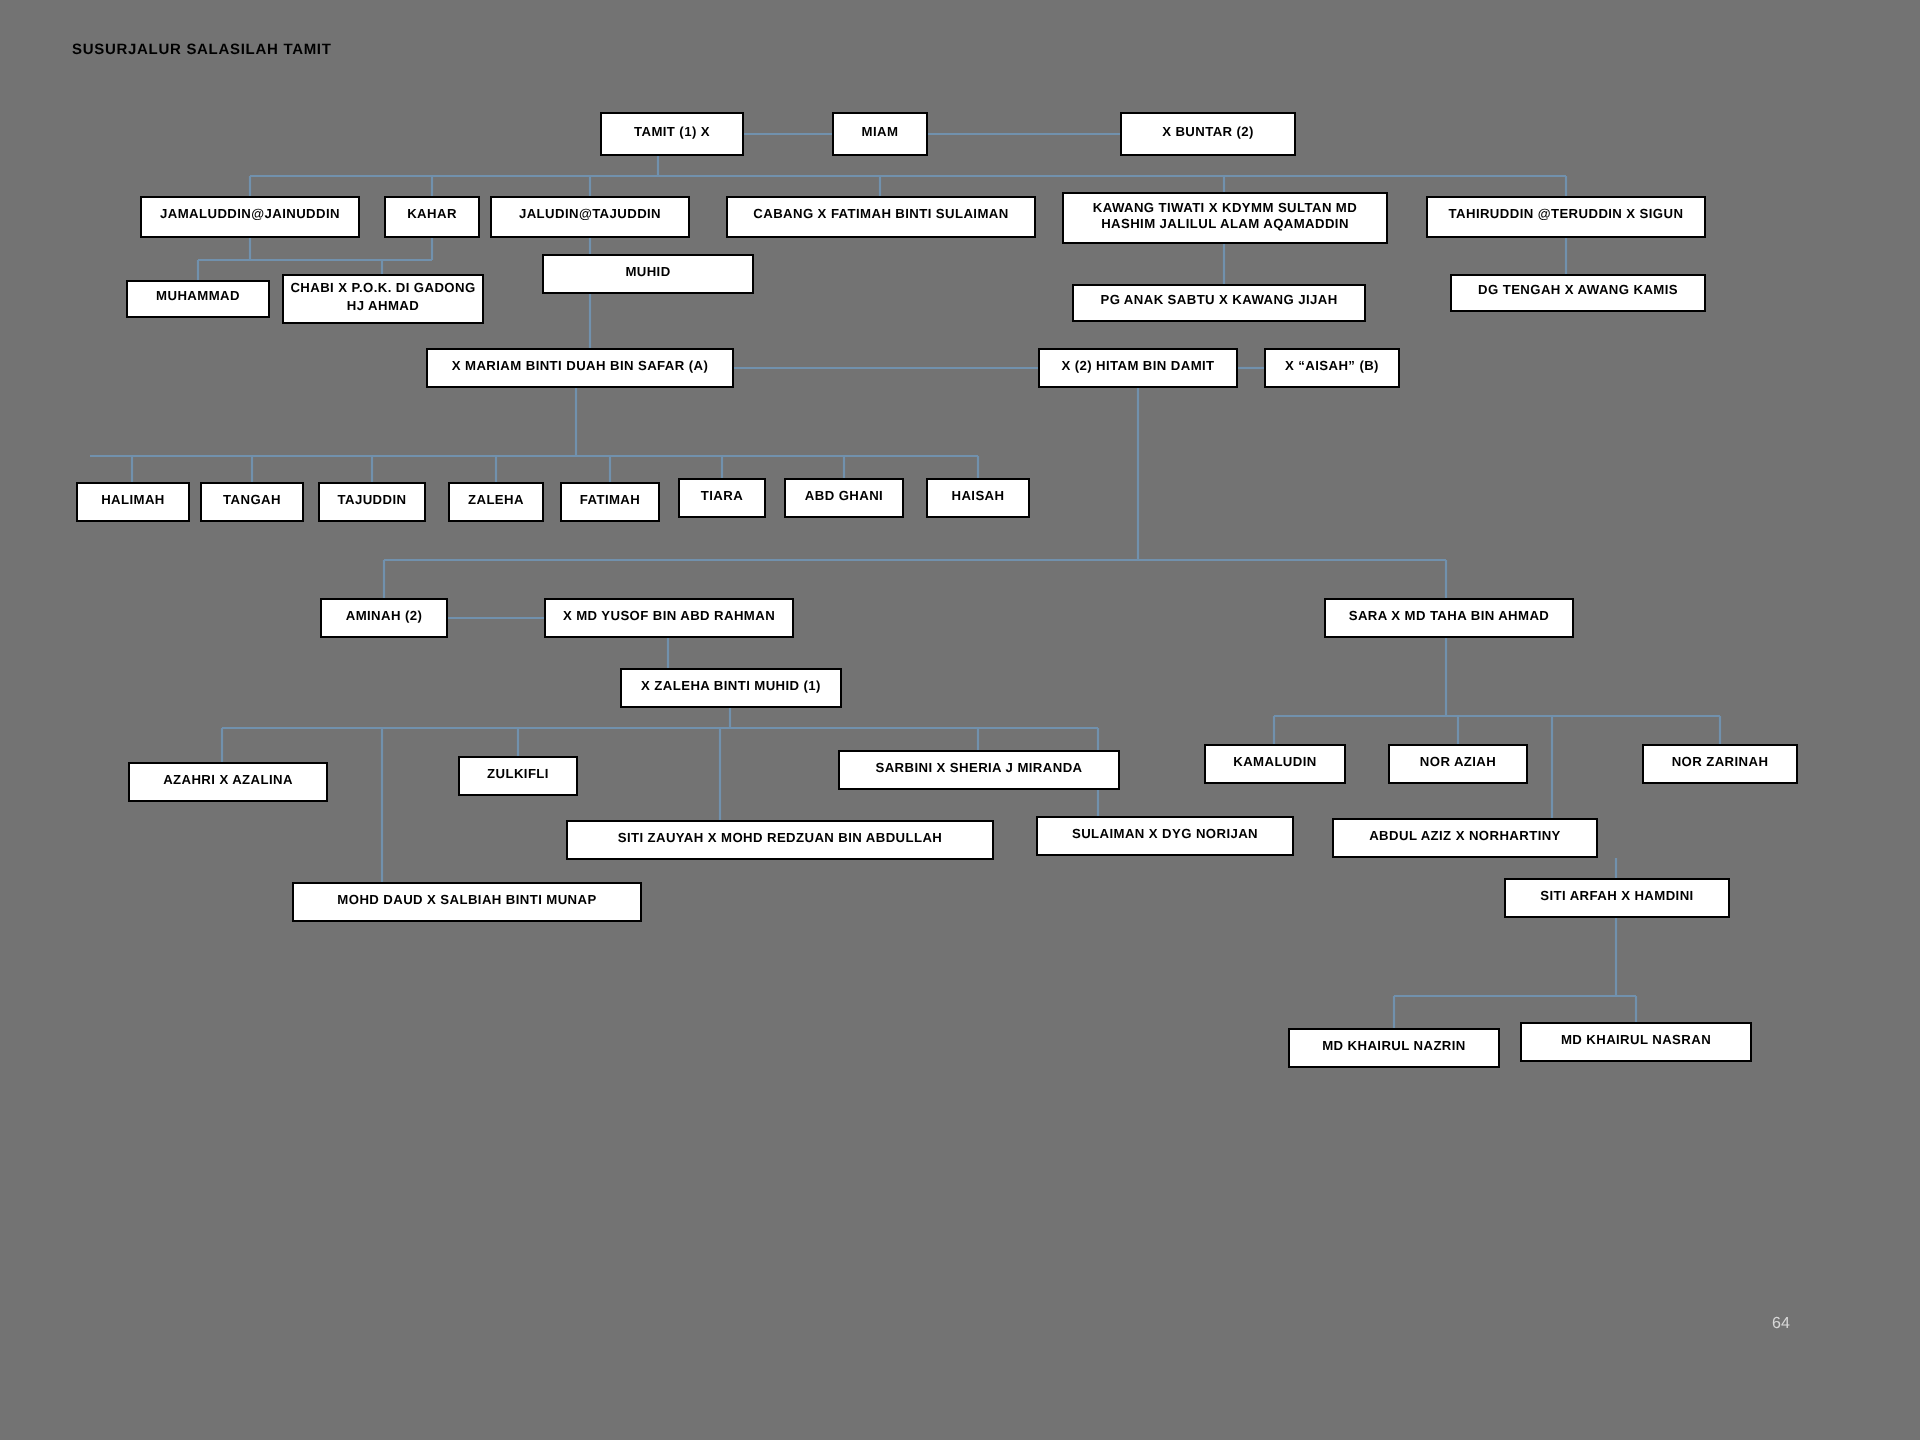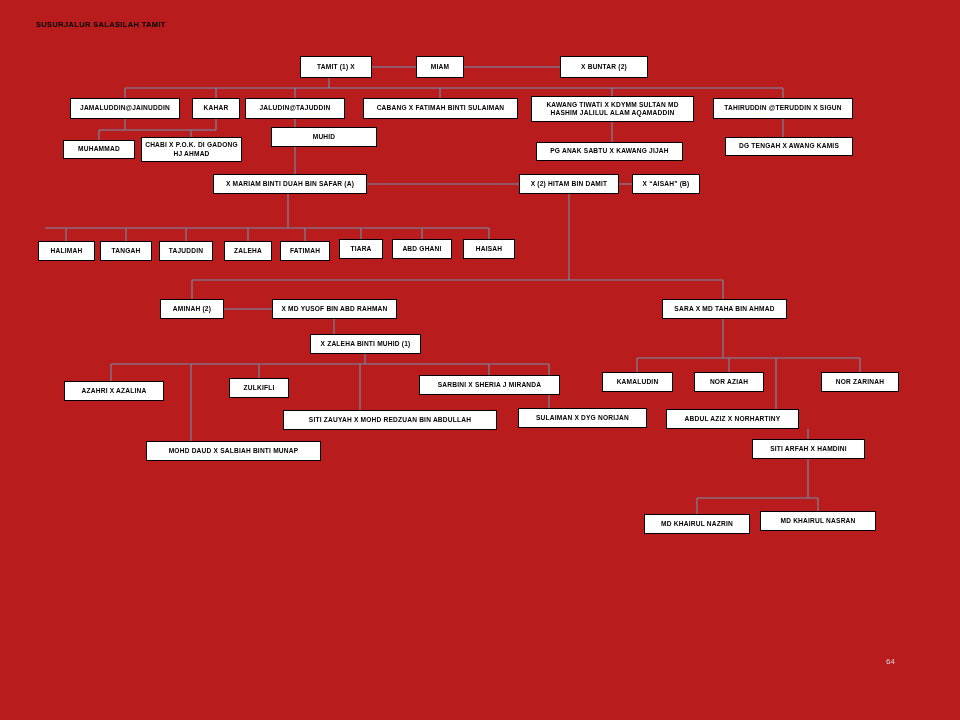--- a/index.html
+++ b/index.html
@@ -8,21 +8,21 @@
     padding: 0;
     background: #ffffff;
   }
   body {
     font-family: "Liberation Sans", sans-serif;
   }
   #page {
     position: relative;
     width: 960px;
     height: 720px;
-    background: #b91c1c;
+    background: #737373;
     overflow: hidden;
     text-decoration: underline;
   }
   #title {
     position: absolute;
     left: 36px;
     top: 20px;
     font-size: 7.5px;
     font-weight: bold;
     letter-spacing: 0.35px;

